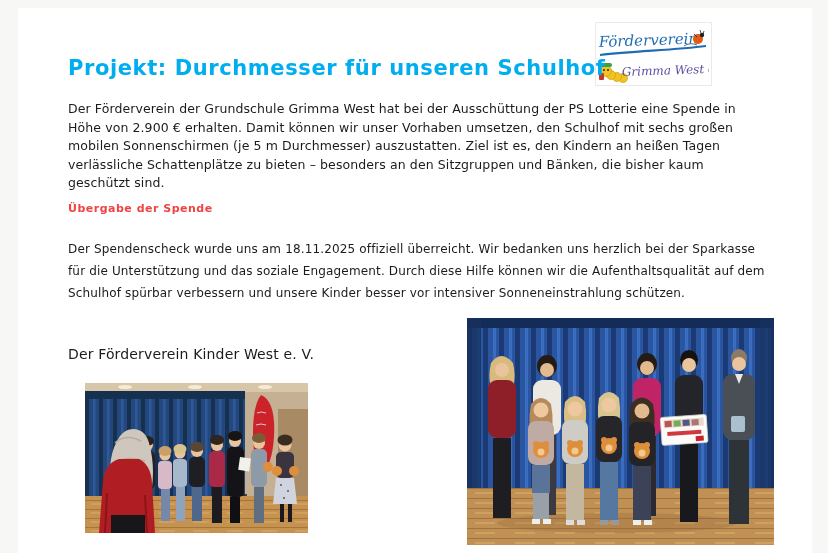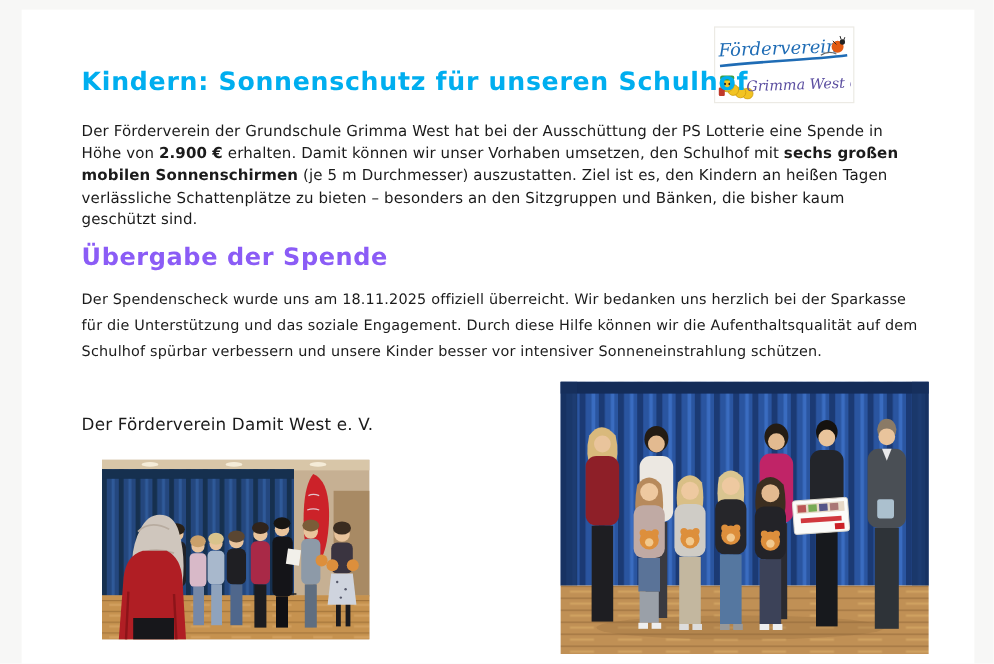--- a/index.html
+++ b/index.html
@@ -18,32 +18,32 @@
     left:50px;top:48px;width:700px;
     font-size:21px;font-weight:bold;letter-spacing:0.6px;
     color:#00aeef;
   }
   .p1{
     left:50px;top:92px;width:694px;
     font-size:12.5px;line-height:18.6px;letter-spacing:0.1px;
   }
   .h2{
     left:50px;top:194px;width:400px;
-    font-size:20px;font-weight:bold;letter-spacing:0.5px;
-    color:#8b5cf6;
+    font-size:11px;font-weight:bold;letter-spacing:0.5px;
+    color:#ef4444;
   }
   .p2{
     left:50px;top:230px;width:706px;
     font-size:12px;line-height:22px;letter-spacing:0.15px;
   }
   .sig{
     left:50px;top:338px;width:400px;
     font-size:14px;letter-spacing:0.15px;
   }
-  .bold{font-weight:bold;}
+  .bold{font-weight:normal;}
   .logo{
     left:577px;top:14px;width:115px;height:62px;
     border:1px solid #eceae4;background:#fff;
   }
   .photo{display:block;}
   .photoL{left:67px;top:375px;width:223px;height:150px;}
   .photoR{left:449px;top:310px;width:307px;height:227px;}
   svg{display:block;}
 </style>
 </head>
@@ -73,29 +73,29 @@
         <rect x="4" y="40" width="12" height="4" rx="2" fill="#3aa046"></rect>
         <circle cx="8" cy="47" r="1" fill="#222"></circle>
         <circle cx="12" cy="47" r="1" fill="#222"></circle>
         <rect x="3" y="50" width="5" height="7" rx="1" fill="#c0392b"></rect>
       </g>
 
       <text x="26" y="53" font-family="DejaVu Serif, serif" font-style="italic" font-size="12" fill="#5b4ea0" transform="rotate(-2 26 53)">Grimma West e.V.</text>
     </svg>
   </div>
 
-  <div class="abs h1">Kindern: Sonnenschutz für unseren Schulhof</div>
+  <div class="abs h1">Projekt: Durchmesser für unseren Schulhof</div>
 
   <div class="abs p1"><span>Der Förderverein der Grundschule Grimma West hat bei der Ausschüttung der PS Lotterie eine Spende in Höhe von </span><span class="bold">2.900 €</span><span> erhalten. Damit können wir unser Vorhaben umsetzen, den Schulhof mit </span><span class="bold">sechs großen mobilen Sonnenschirmen</span><span> (je 5 m Durchmesser) auszustatten. Ziel ist es, den Kindern an heißen Tagen verlässliche Schattenplätze zu bieten – besonders an den Sitzgruppen und Bänken, die bisher kaum geschützt sind.</span></div>
 
   <div class="abs h2">Übergabe der Spende</div>
 
   <div class="abs p2">Der Spendenscheck wurde uns am 18.11.2025 offiziell überreicht. Wir bedanken uns herzlich bei der Sparkasse für die Unterstützung und das soziale Engagement. Durch diese Hilfe können wir die Aufenthaltsqualität auf dem Schulhof spürbar verbessern und unsere Kinder besser vor intensiver Sonneneinstrahlung schützen.</div>
 
-  <div class="abs sig">Der Förderverein Damit West e. V.</div>
+  <div class="abs sig">Der Förderverein Kinder West e. V.</div>
 
   <div class="abs photoL">
     <svg class="photo" width="223" height="150" viewBox="0 0 223 150">
       <defs>
         <pattern id="curtL" width="14" height="10" patternUnits="userSpaceOnUse">
           <rect width="14" height="10" fill="#24477e"></rect>
           <rect width="4" height="10" fill="#16304f"></rect>
           <rect x="8" width="2.5" height="10" fill="#2f5a99"></rect>
         </pattern>
         <pattern id="floorL" width="34" height="9" patternUnits="userSpaceOnUse">

